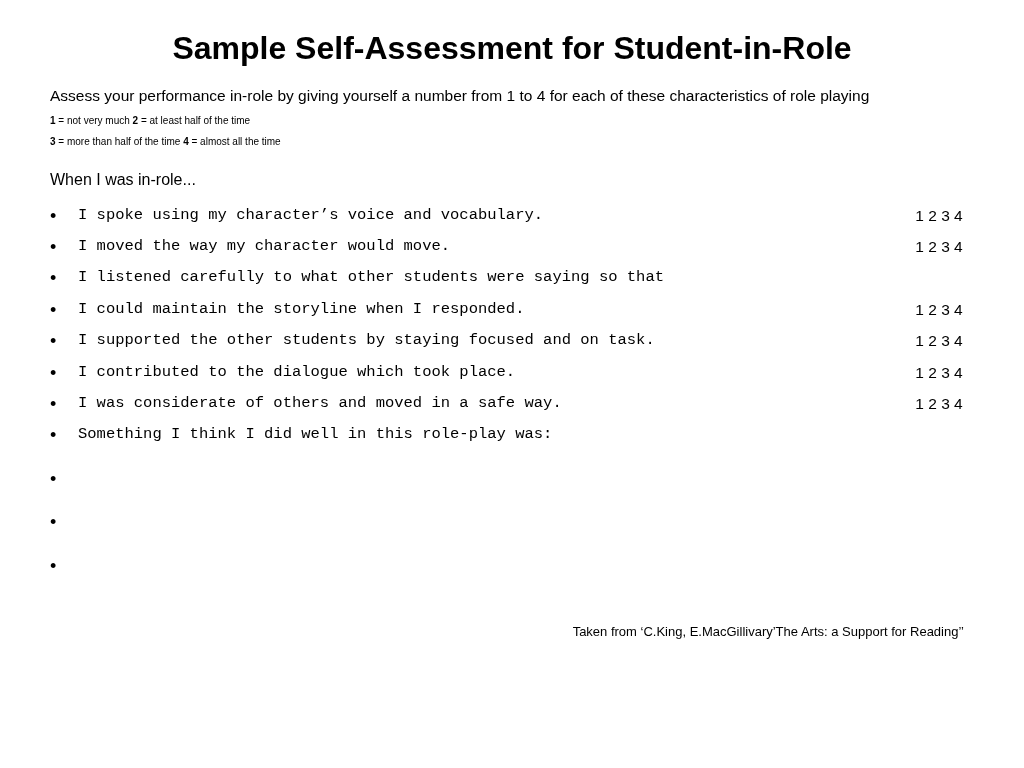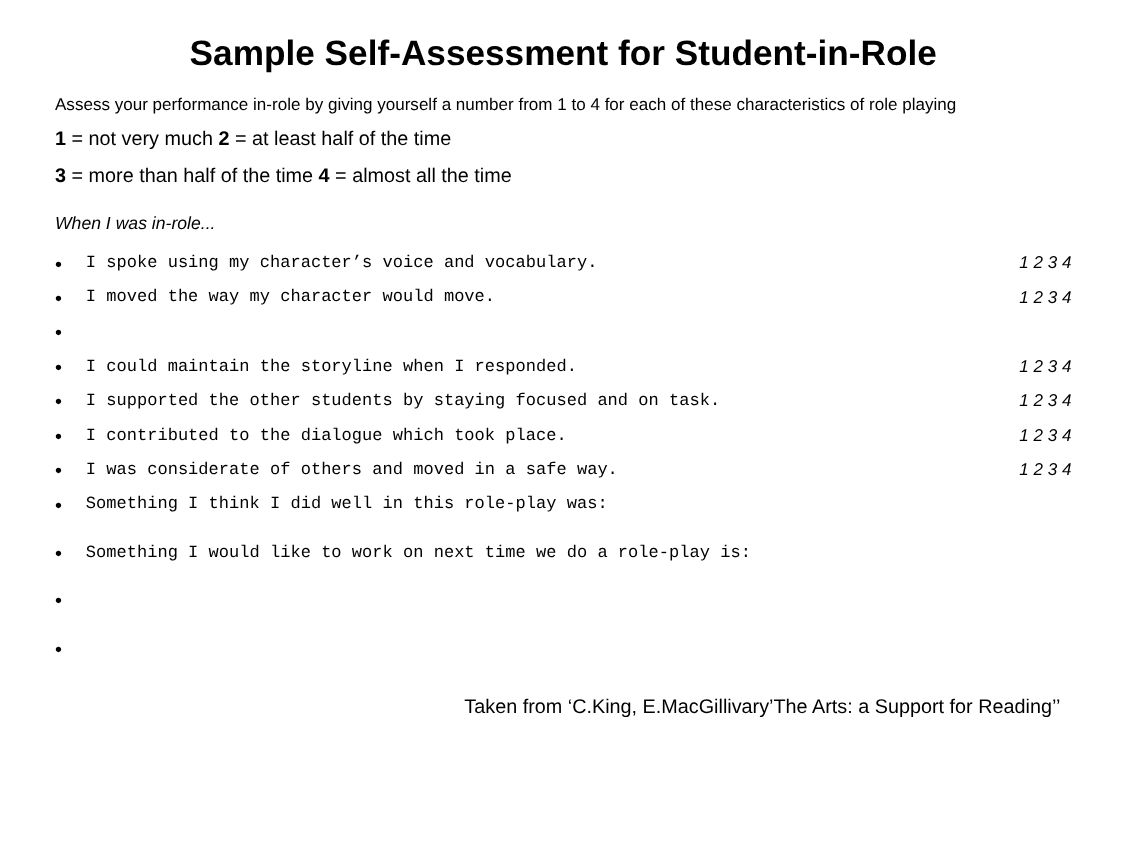--- a/index.html
+++ b/index.html
@@ -26,33 +26,32 @@
     }
 
     .intro-text {
       font-size: 15.5px;
       line-height: 1.4;
       margin-bottom: 6px;
       font-family: Arial, Helvetica, sans-serif;
     }
 
     .scale-text {
-      font-size: 18px;
+      font-size: 10px;
       font-weight: bold;
       line-height: 1.5;
       margin-bottom: 6px;
       font-family: Arial, Helvetica, sans-serif;
     }
 
     .scale-text span {
       font-weight: normal;
     }
 
     .when-in-role {
-      font-style: italic;
       font-size: 16px;
       margin-top: 22px;
       margin-bottom: 16px;
       font-family: Arial, Helvetica, sans-serif;
     }
 
     .items-list {
       list-style: none;
       padding: 0;
       margin: 0;
@@ -85,30 +84,29 @@
       align-items: flex-start;
     }
 
     .item-text {
       flex: 1;
       font-family: Liberation Mono, monospace;
     }
 
     .item-score {
       min-width: 80px;
-      text-align: right;
+      text-align: center;
       padding-left: 10px;
-      font-style: italic;
     }
 
     .attribution {
       text-align: right;
-      font-size: 18px;
+      font-size: 13px;
       font-family: Arial, Helvetica, sans-serif;
-      margin-top: 30px;
+      margin-top: 46px;
       padding-right: 10px;
     }
   </style>
 </head>
 <body>
 
 <h1 class="page-title">Sample Self-Assessment for Student-in-Role</h1>
 
 <p class="intro-text">Assess your performance in-role by giving  yourself a number from 1 to 4 for each of these characteristics of role playing</p>
 
@@ -131,20 +129,23 @@
     </li>
     <li>
       <span class="bullet">•</span>
       <div class="item-content">
         <span class="item-text">I moved the way my character would move.</span>
         <span class="item-score">1 2 3 4</span>
       </div>
     </li>
     <li>
       <span class="bullet">•</span>
+      <div class="item-content">
+        <span class="item-text">I listened carefully to what other students were saying so that</span>
+      </div>
     </li>
     <li>
       <span class="bullet">•</span>
       <div class="item-content">
         <span class="item-text">I could maintain the storyline when I responded.</span>
         <span class="item-score">1 2 3 4</span>
       </div>
     </li>
     <li>
       <span class="bullet">•</span>
@@ -168,23 +169,20 @@
       </div>
     </li>
     <li class="spacer">
       <span class="bullet">•</span>
       <div class="item-content">
         <span class="item-text">Something I think I did well in this role-play was:</span>
       </div>
     </li>
     <li class="spacer">
       <span class="bullet">•</span>
-      <div class="item-content">
-        <span class="item-text">Something I would like to work on next time we do a role-play is:</span>
-      </div>
     </li>
     <li class="spacer">
       <span class="bullet">•</span>
     </li>
     <li>
       <span class="bullet">•</span>
     </li>
   </ul>
 
 <div class="attribution">Taken from ‘C.King, E.MacGillivary’The Arts: a Support for Reading’’</div>

